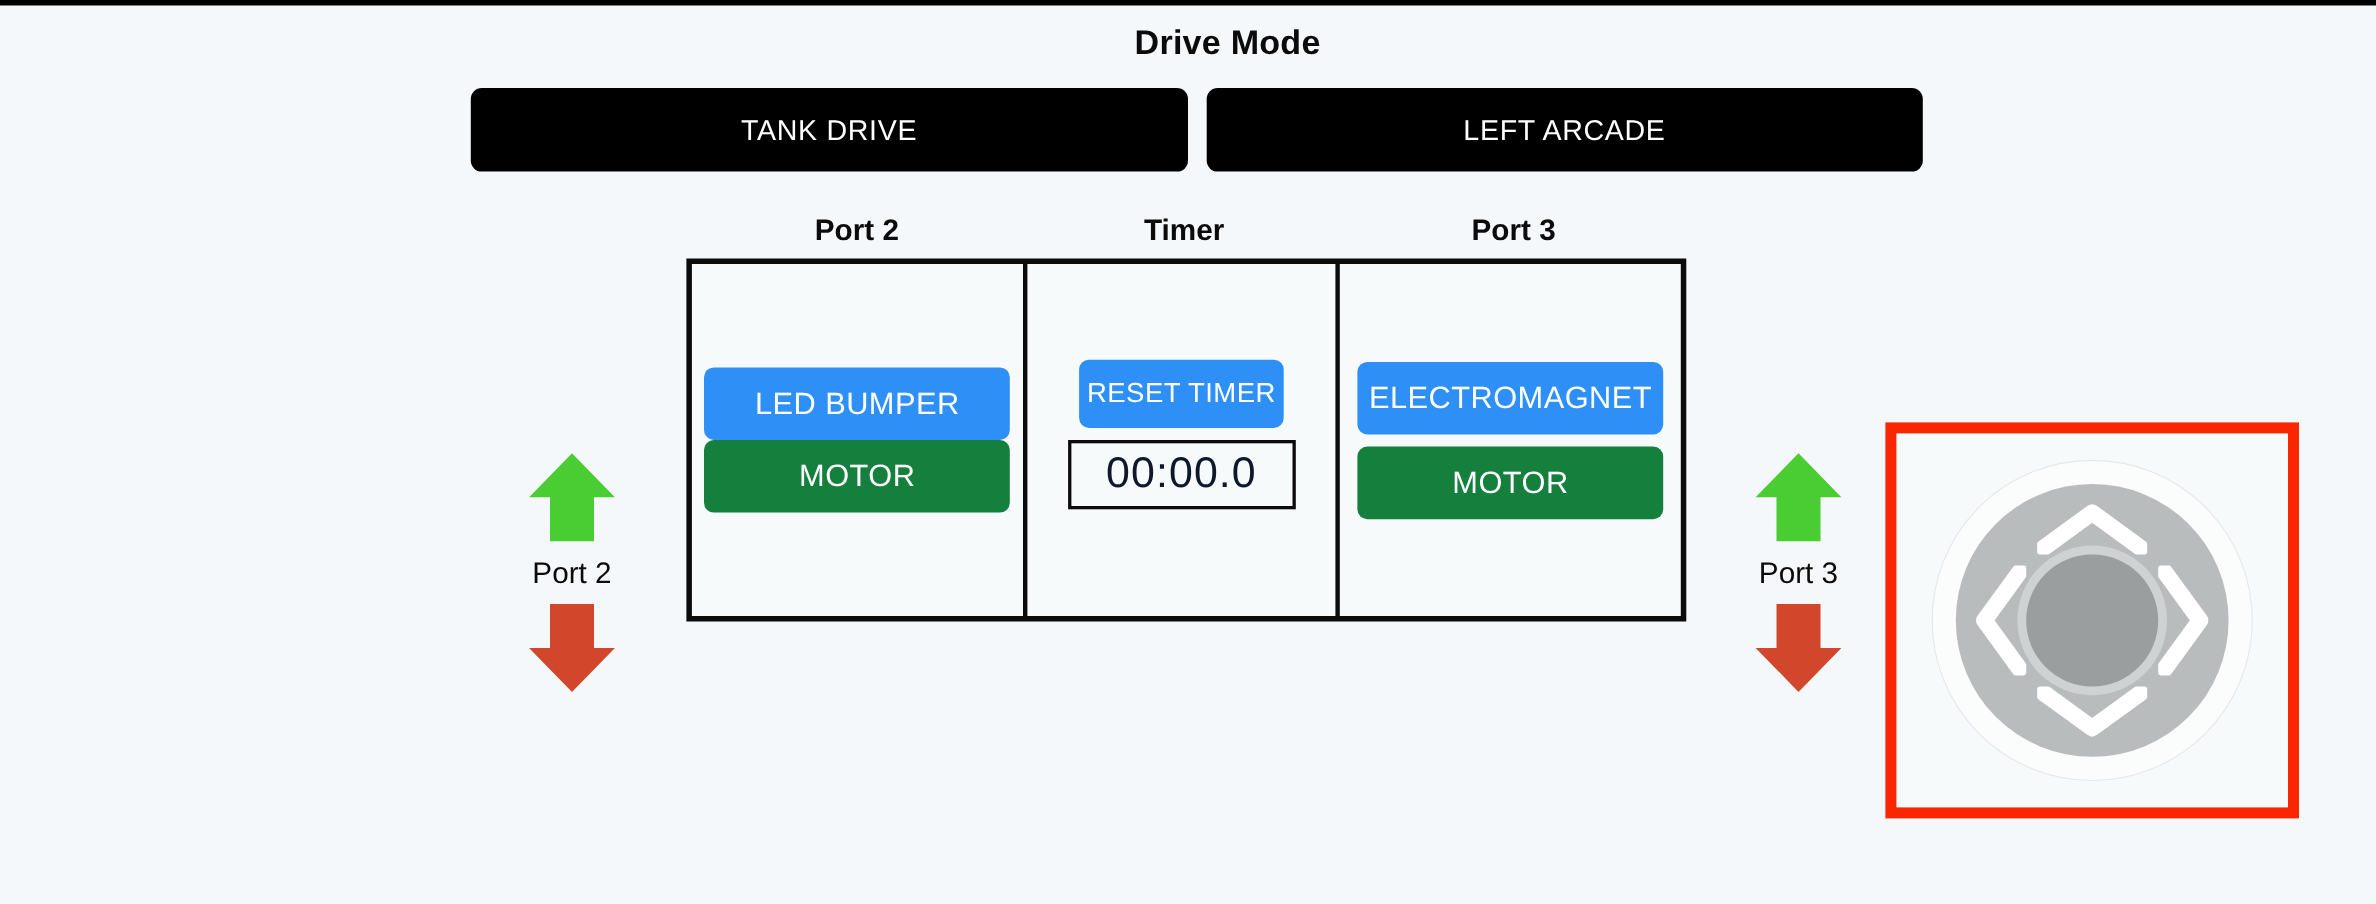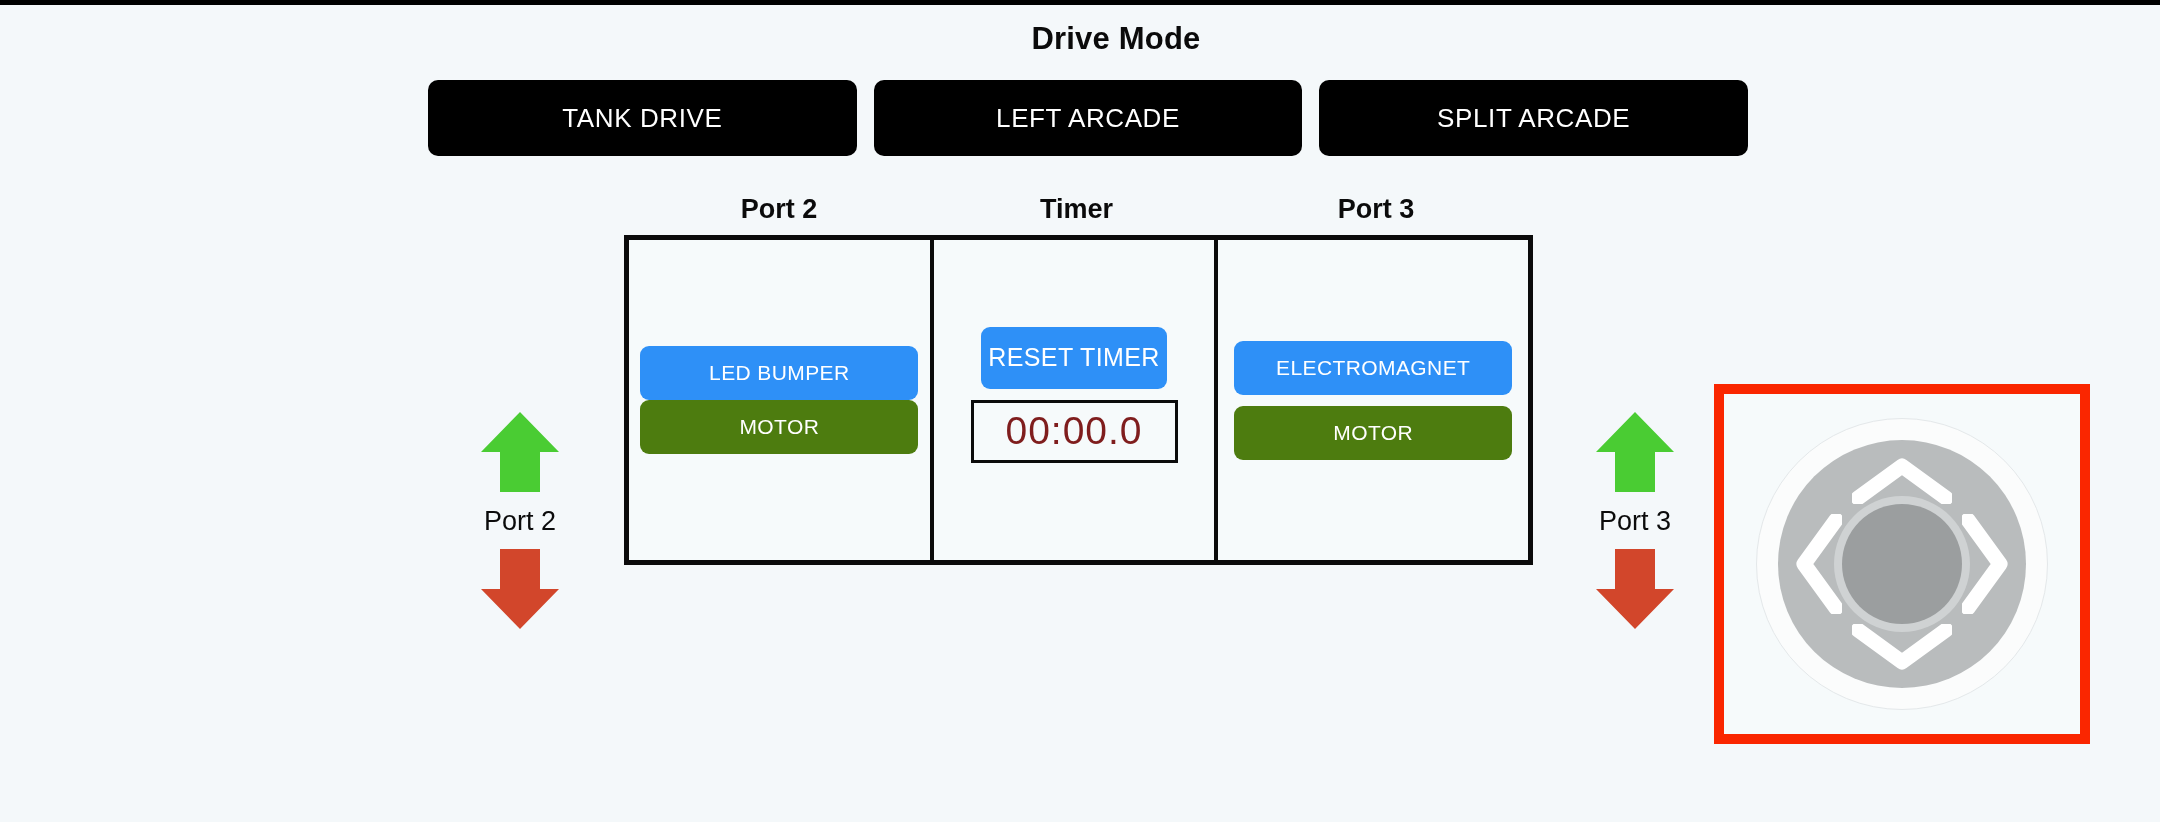--- a/index.html
+++ b/index.html
@@ -47,42 +47,42 @@
   }
   .panel-col{
     box-sizing:border-box;display:flex;flex-direction:column;
     align-items:center;justify-content:center;
   }
   #col-port2{width:305px;border-right:4px solid #0b0b0b;}
   #col-timer{width:285px;border-right:4px solid #0b0b0b;}
   #col-port3{width:310px;}
 
   .dev-btn{
-    width:278px;height:54px;border:none;border-radius:9px;
-    color:#ffffff;font-family:"Liberation Sans",sans-serif;font-size:21px;
+    width:278px;height:66px;border:none;border-radius:9px;
+    color:#ffffff;font-family:"Liberation Sans",sans-serif;font-size:28px;
     letter-spacing:.4px;display:flex;align-items:center;justify-content:center;
     cursor:pointer;padding:0;
   }
   .dev-btn.on{background:#2e90f7;}
-  .dev-btn.off{background:#4d7c0f;}
+  .dev-btn.off{background:#15803d;}
   #col-port2 .dev-btn{margin:0;}
   #led-bumper-btn{margin-bottom:11px;}
   #electromagnet-btn{margin-bottom:11px;}
 
   .timer-btn{
     width:186px;height:62px;border:none;border-radius:9px;background:#2e90f7;
     color:#fff;font-family:"Liberation Sans",sans-serif;font-size:25px;
     letter-spacing:.4px;display:flex;align-items:center;justify-content:center;
     cursor:pointer;padding:0;
   }
   #timer-display{
     width:207px;height:63px;margin:11px 0;
     border:3px solid #0b0b0b;box-sizing:border-box;background:#f6fafb;
     display:flex;align-items:center;justify-content:center;
-    font-size:39px;color:#7f1d1d;letter-spacing:1px;
+    font-size:39px;color:#0f172a;letter-spacing:1px;
   }
 
   
   .port-group{position:absolute;width:190px;text-align:center;}
   #group-port2{left:425px;top:410px;}
   #group-port3{left:1540px;top:410px;}
   .arrow-svg{display:block;margin:0 auto;}
   .port-label{font-size:27px;color:#0b0b0b;margin:12px 0 10px;}
 
   
@@ -113,21 +113,20 @@
 </head>
 <body>
 
 <div id="topbar"></div>
 
 <div id="drive-title">Drive Mode</div>
 
 <div id="mode-row">
   <button class="mode-btn">TANK DRIVE</button>
   <button class="mode-btn">LEFT ARCADE</button>
-  <button class="mode-btn">SPLIT ARCADE</button>
 </div>
 
 <div class="panel-head" id="head-port2">Port 2</div>
 <div class="panel-head" id="head-timer">Timer</div>
 <div class="panel-head" id="head-port3">Port 3</div>
 
 <div id="panel-box">
 
   <div class="panel-col" id="col-port2">
     <button class="dev-btn on" id="led-bumper-btn">LED BUMPER</button>

